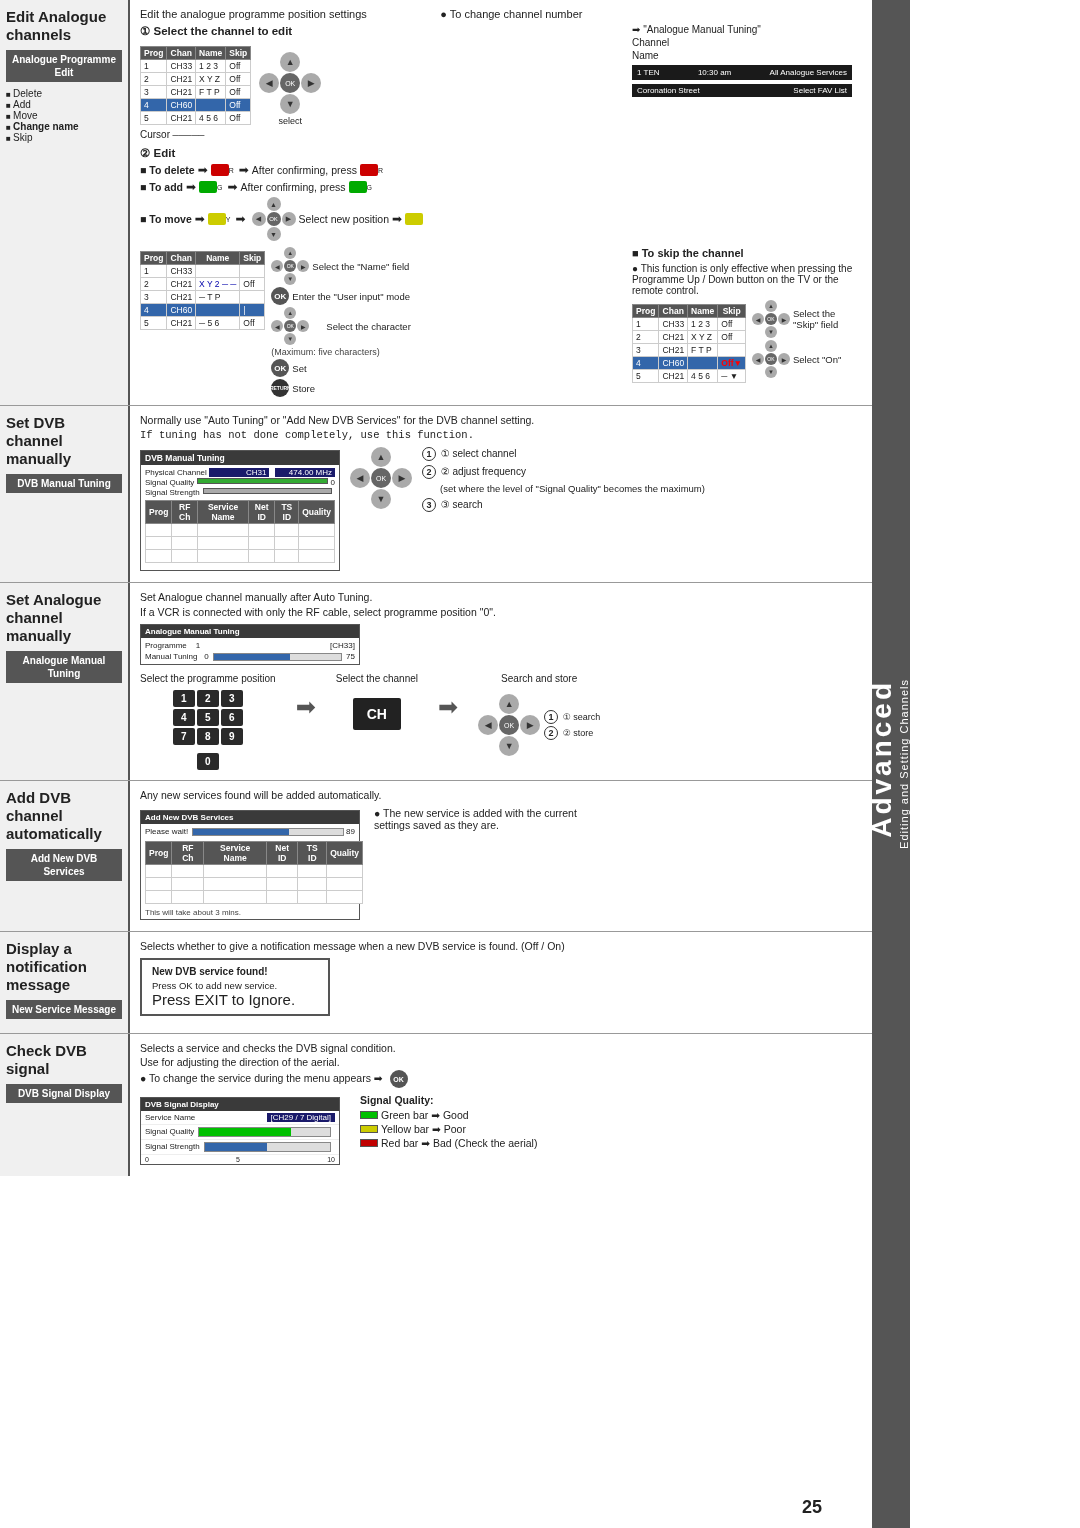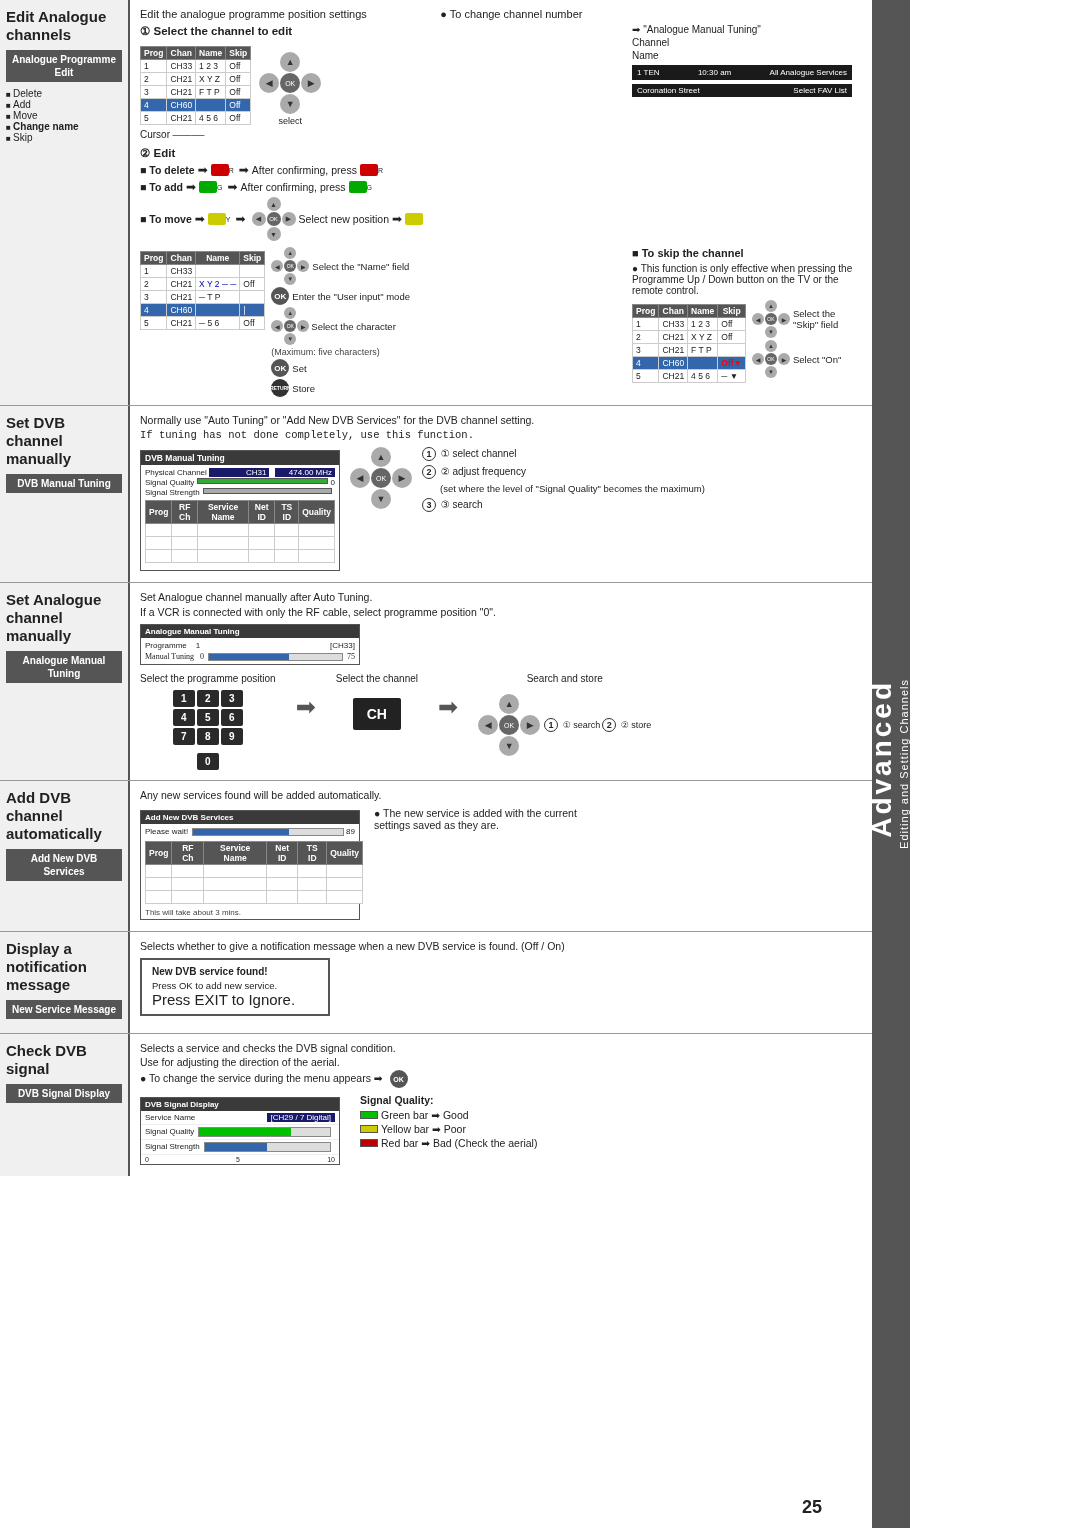--- a/index.html
+++ b/index.html
@@ -628,21 +628,21 @@
                     <div class="dpad-empty"></div>
                       <div class="dpad-btn" style="font-size:6px;">▼</div>
                       <div class="dpad-empty"></div>
                   </div>
                   <span>Select the "Name" field</span>
                 </div>
                 <div style="display:flex; align-items:center; gap:3px;">
                   <div class="ok-btn" style="width:18px; height:18px; font-size:8px;">OK</div>
                   <span>Enter the "User input" mode</span>
                 </div>
-                <div style="display:flex; align-items:center; gap:2px;">
+                <div style="display:flex; align-items:center; gap:17px;">
                   <div class="dpad" style="display:inline-grid; grid-template-columns:12px 12px 12px; grid-template-rows:12px 12px 12px; gap:1px;">
                     <div class="dpad-empty"></div>
                       <div class="dpad-btn" style="font-size:6px;">▲</div>
                       <div class="dpad-empty"></div>
                     <div class="dpad-btn" style="font-size:6px;">◀</div>
                       <div class="dpad-btn dpad-center" style="font-size:5px;">OK</div>
                       <div class="dpad-btn" style="font-size:6px;">▶</div>
                     <div class="dpad-empty"></div>
                       <div class="dpad-btn" style="font-size:6px;">▼</div>
                       <div class="dpad-empty"></div>
@@ -877,21 +877,21 @@
 
         <div class="analogue-tuning-screen" style="width:220px;">
           <div class="analogue-tuning-header">
             <span>Analogue Manual Tuning</span>
           </div>
           <div class="analogue-tuning-body">
             <div style="display:flex; justify-content:space-between; margin-bottom:2px;">
               <span>Programme &nbsp;&nbsp; 1</span>
               <span>[CH33]</span>
             </div>
-            <div style="display:flex; justify-content:flex-end; align-items:center;font-family:Liberation Serif, serif;">
+            <div style="display:flex; justify-content:flex-end; align-items:center;">
               <span>Manual Tuning &nbsp; 0</span>
               <div style="flex:1; height:8px; margin:0 4px; background: linear-gradient(to right, #3366aa 60%, #ddd 60%); border:1px solid #888;"></div>
               <span>75</span>
             </div>
           </div>
         </div>
 
         <div style="display:flex; align-items:flex-start; gap:20px; margin-top:8px;">
 
           <div style="display:flex; flex-direction:column; align-items:center; gap:4px;">
@@ -928,21 +928,21 @@
                 <div class="dpad-empty"></div>
                   <div class="dpad-btn">▲</div>
                   <div class="dpad-empty"></div>
                 <div class="dpad-btn">◀</div>
                   <div class="dpad-btn dpad-center" style="font-size:7px;">OK</div>
                   <div class="dpad-btn">▶</div>
                 <div class="dpad-empty"></div>
                   <div class="dpad-btn">▼</div>
                   <div class="dpad-empty"></div>
               </div>
-              <div style="font-size:9px; display:flex; flex-direction:row; gap:2px;">
+              <div style="font-size:9px; display:flex; flex-direction:column; gap:2px;">
                 <div>
                   <span class="circle-num">1</span>
                   <span>① search</span>
                 </div>
                 <div>
                   <span class="circle-num">2</span>
                   <span>② store</span>
                 </div>
               </div>
             </div>

